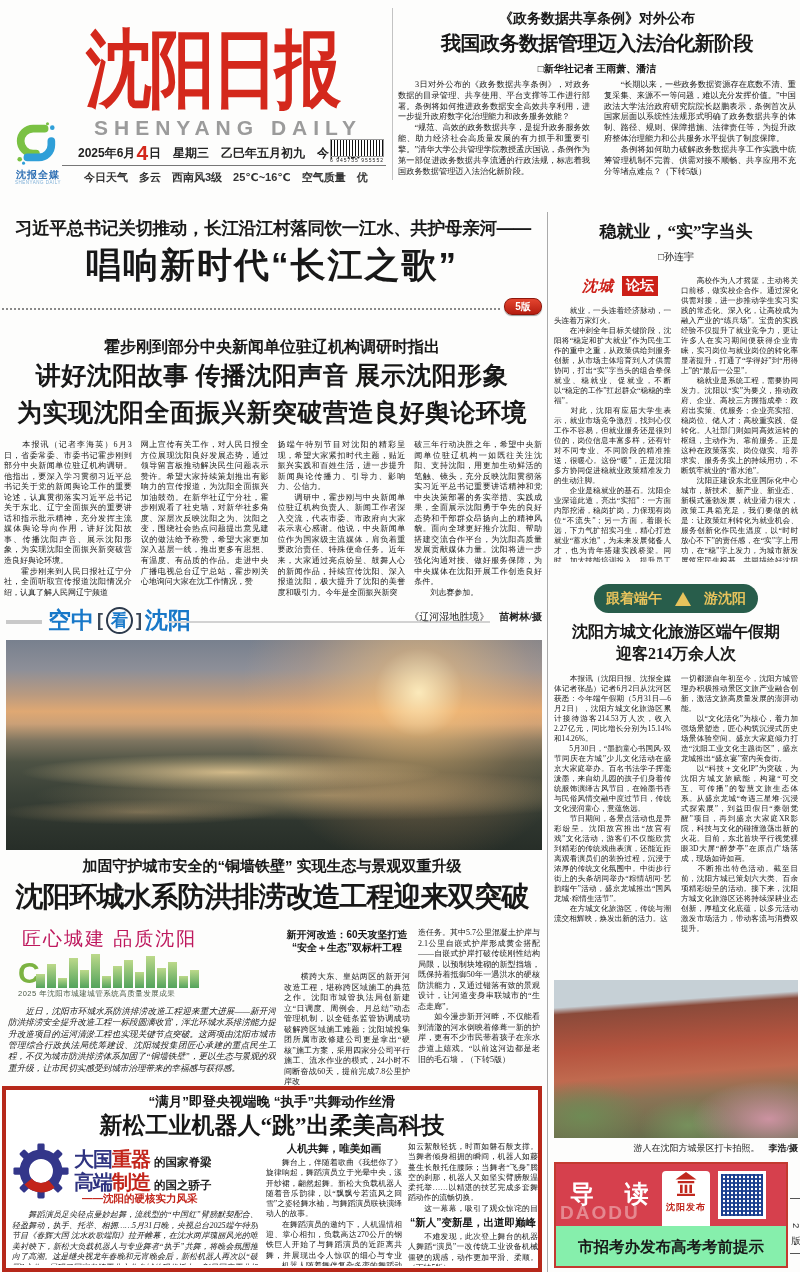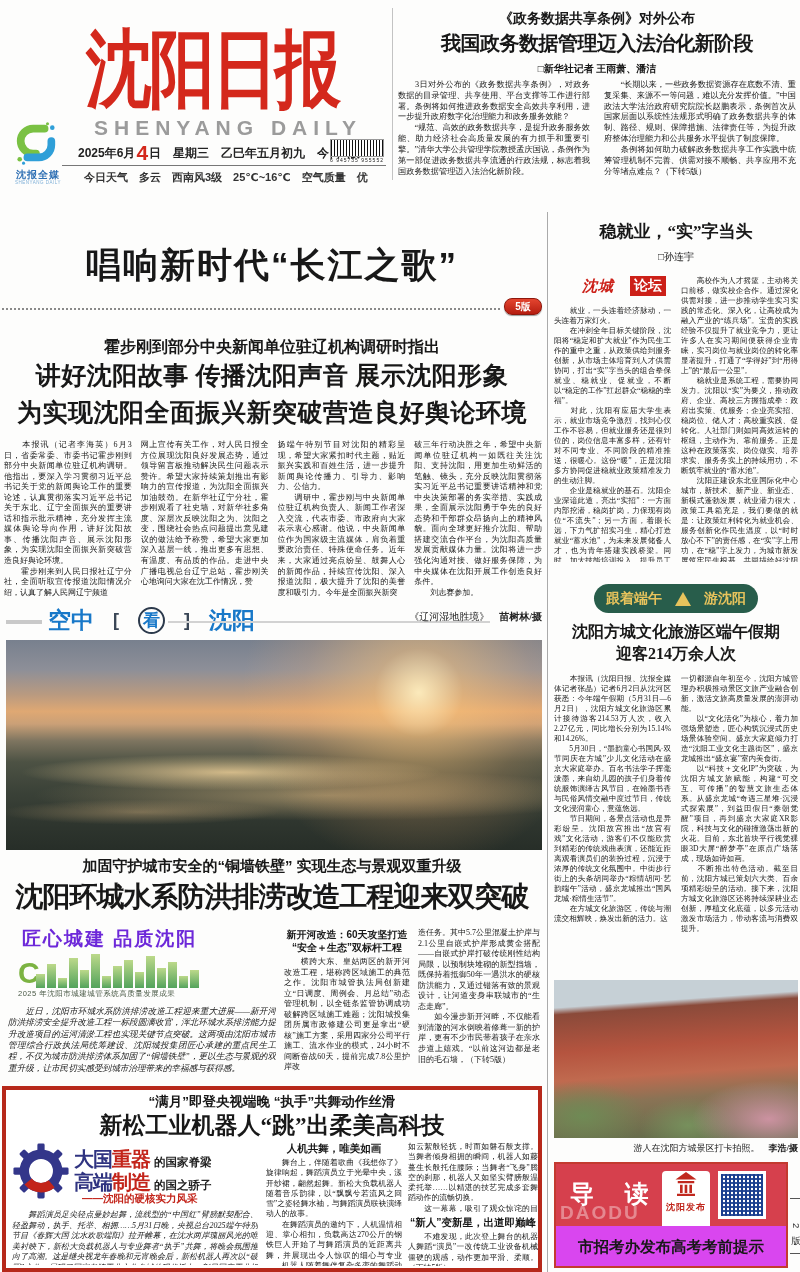--- a/index.html
+++ b/index.html
@@ -36,44 +36,44 @@
   .dotrule{left:2px;top:308px;width:498px;border-top:2px dotted #8a8a8a}
   .badge5{left:504px;top:298px;width:38px;height:17px;background:linear-gradient(180deg,#e4452f,#b51d10);border:1px solid #8e170c;border-radius:8px;color:#fff;font-size:10px;font-weight:bold;line-height:16px;text-align:center;box-shadow:0 1px 1px rgba(0,0,0,.4)}
   
   .huo-kicker{left:0;top:337px;width:544px;font-size:16px;font-weight:900}
   .huo-h1{left:0;top:359px;width:544px;font-size:25px;font-weight:900;letter-spacing:.5px}
   .huo-h2{left:0;top:396px;width:544px;font-size:25px;font-weight:900;letter-spacing:.5px}
   .huo-body{left:4px;top:440px;width:538px;height:157px;display:flex;gap:9px}
   .huo-col{flex:1;font-size:8px;height:157px}
   
   .aer-dash{left:6px;top:620px;width:36px;border-top:4px solid #c9c9c9}
-  .aer-label{left:48px;top:604px;height:32px;display:flex;align-items:center;gap:19px;font-size:23px;font-weight:900;color:#1878c8;font-family:"Liberation Sans",sans-serif}
+  .aer-label{left:48px;top:604px;height:32px;display:flex;align-items:center;gap:3px;font-size:23px;font-weight:900;color:#1878c8;font-family:"Liberation Sans",sans-serif}
   .kan-brk{color:#3a4656;font-size:18px;font-weight:bold}
   .kan-circle{display:inline-flex;width:27px;height:27px;border:2.5px solid #2c3a4c;border-radius:50%;align-items:center;justify-content:center;font-size:17px;color:#1878c8}
   .aer-line{left:168px;top:621px;width:322px;border-top:2px solid #d2d2d2}
   .aer-cap{left:360px;top:610px;width:182px;font-size:10px;text-align:right;color:#222}
   .aer-cap b{font-weight:bold}
   .photo-aerial{left:6px;top:640px;width:536px;height:210px;background:
     radial-gradient(circle at 77% 25%, rgba(255,238,190,.95), rgba(255,196,120,.5) 10%, rgba(255,180,110,.18) 26%, transparent 40%),
     radial-gradient(ellipse 300px 26px at 42% 63%, rgba(235,205,150,.85), transparent 70%),
     radial-gradient(ellipse 420px 36px at 60% 74%, rgba(205,175,125,.6), transparent 70%),
     radial-gradient(ellipse 200px 18px at 25% 82%, rgba(190,160,115,.5), transparent 70%),
     linear-gradient(180deg,#78808e 0%,#8d8f98 14%,#b99a80 26%,#dfa873 34%,#caa077 40%,#7e7560 48%,#4d5244 58%,#3b4238 72%,#2e352e 88%,#272e28 100%)}
   
   .wat-kicker{left:0;top:857px;width:544px;font-size:15px;font-weight:bold}
   .wat-head{left:0;top:878px;width:544px;font-size:28px;font-weight:900;letter-spacing:-1px}
   .wat-brand{left:8px;top:926px;width:268px;height:78px;overflow:hidden}
-  .wat-brand-title{font-size:19px;font-weight:700;color:#6d28d9;letter-spacing:2px;font-family:"Liberation Sans",sans-serif;padding-left:14px}
+  .wat-brand-title{font-size:19px;font-weight:400;color:#be185d;letter-spacing:2px;font-family:"Liberation Sans",sans-serif;padding-left:14px}
   .skyline{display:flex;align-items:flex-end;gap:2px;height:34px;margin:2px 0 1px 10px}
   .skyline i{display:block;width:9px;background:linear-gradient(180deg,#bcd98a,#53a35c)}
   .sky-c{font-size:30px;font-weight:900;color:#7cb342;line-height:30px;margin-right:-6px;font-family:"Liberation Sans",sans-serif}
   .wat-brand-cap{font-size:7.5px;color:#4a5a46;letter-spacing:.5px;padding-left:10px}
   .wat-intro{left:8px;top:1006px;width:268px;height:82px;font-style:italic;font-size:8.6px}
   .wat-mid{left:284px;top:928px;width:126px;height:160px}
-  .wat-sub{font-size:10px;font-weight:bold;text-align:center;line-height:1.3;white-space:pre-line;font-family:"Liberation Sans",sans-serif;margin-bottom:3px}
+  .wat-sub{font-size:10px;font-weight:bold;text-align:center;line-height:1.3;white-space:pre-line;font-family:"Liberation Sans",sans-serif;margin-bottom:18px}
   .wat-txt{font-size:8px;height:118px}
   .wat-right{left:418px;top:928px;width:122px;height:160px;font-size:8px}
   
   .robot{left:2px;top:1086px;width:540px;height:186px;border:4px solid #b6281a;background:#fff}
   .rob-kicker{left:0;top:3px;width:532px;font-size:13.5px;font-weight:bold}
   .rob-head{left:0;top:20px;width:532px;font-size:23px;font-weight:900}
   .rob-brand{left:6px;top:52px;width:246px;height:66px;overflow:hidden}
   .gear{position:absolute;left:0;top:0}
   .rob-lines{position:absolute;left:62px;top:4px;white-space:nowrap}
   .rob-big{font-size:20px;font-weight:900;color:#2f3380;font-family:"Liberation Sans",sans-serif;letter-spacing:-1px}
@@ -83,36 +83,36 @@
   .rob-intro{left:6px;top:120px;width:246px;height:55px;font-style:italic;font-size:8px}
   .rob-mid{left:260px;top:52px;width:136px;height:124px}
   .rob-sub{font-size:10.5px;font-weight:bold;text-align:center;font-family:"Liberation Sans",sans-serif;margin-bottom:2px}
   .rob-txt{font-size:7.8px}
   .rob-right{left:402px;top:52px;width:130px;height:124px}
   
   .vdiv{left:547px;top:212px;height:1060px;border-left:1px solid #aaa}
   .rail{left:554px;top:212px;width:244px;height:1060px}
   .forum-head{left:0;top:8px;width:244px;font-size:17px;font-weight:900}
   .forum-byline{left:0;top:38px;width:244px;font-size:10px}
-  .forum-badge{left:28px;top:64px;height:20px;display:flex;align-items:center;gap:16px}
+  .forum-badge{left:28px;top:64px;height:20px;display:flex;align-items:center;gap:8px}
   .fb-a{font-size:15px;font-weight:900;color:#cc2018;font-style:italic;letter-spacing:1px;font-family:"Liberation Sans",sans-serif}
   .fb-b{font-size:14px;font-weight:900;color:#fff;background:#cc2018;padding:1px 4px;font-family:"Liberation Sans",sans-serif}
   .rail-col{width:117px;font-size:7.6px}
   .fest-badge{left:40px;top:372px;width:164px;height:29px;background:#285d4b;border-radius:15px;display:flex;align-items:center;justify-content:space-between;padding:0 12px;color:#e7c35c;font-size:14px;font-weight:900;font-family:"Liberation Sans",sans-serif}
   .zongzi{width:0;height:0;border-left:8px solid transparent;border-right:8px solid transparent;border-bottom:14px solid #e7c35c;position:relative}
   .fc-h1{left:0;top:410px;width:244px;font-size:16px;font-weight:900}
   .fc-h2{left:0;top:432px;width:244px;font-size:16px;font-weight:900}
   .fc-cols{top:462px;height:302px}
   .photo-fc{left:0;top:768px;width:244px;height:158px;background:
     radial-gradient(ellipse 90px 50px at 12% 86%, rgba(110,140,85,.95), transparent 70%),
     radial-gradient(ellipse 110px 55px at 88% 88%, rgba(214,150,170,.9), transparent 70%),
     radial-gradient(ellipse 70px 40px at 55% 92%, rgba(120,150,95,.85), transparent 70%),
     linear-gradient(176deg,#c6d0d6 0%,#c6d0d6 16%,#8a4a3a 20%,#b5543f 42%,#c06a4f 58%,#8a7355 72%,#5d6b49 100%)}
   .fc-cap{left:0;top:930px;width:244px;font-size:9px;text-align:right;color:#222}
-  .daodu{left:0;top:950px;width:234px;height:106px;border:2px solid #c33a30;background:#d946ef}
+  .daodu{left:0;top:950px;width:234px;height:106px;border:2px solid #c33a30;background:#86efac}
   .daodu-red{position:absolute;left:0;top:0;width:100%;height:62px;background:#d6404d;overflow:hidden}
   .dd-label{position:absolute;left:14px;top:14px;font-size:24px;font-weight:900;color:#fff;letter-spacing:12px;font-family:"Liberation Sans",sans-serif}
   .dd-en{position:absolute;left:4px;top:38px;font-size:19px;font-weight:900;color:rgba(255,255,255,.38);letter-spacing:2px;font-family:"Liberation Sans",sans-serif}
   .dd-logo{position:absolute;left:106px;top:7px;width:48px;height:60px;background:#fff;border-radius:4px;text-align:center;overflow:hidden}
   .dd-logo-name{font-size:9px;font-weight:900;color:#c0281e;letter-spacing:1px;font-family:"Liberation Sans",sans-serif}
   .dd-qr{position:absolute;left:162px;top:7px;width:48px;height:48px;background:#fff;padding:3px}
   .dd-qr i{display:block;width:100%;height:100%;background:
      repeating-linear-gradient(0deg,rgba(26,63,143,.9) 0 2px,transparent 2px 4px),
      repeating-linear-gradient(90deg,#1a3f8f 0 2px,#fff 2px 4px)}
   .dd-teaser{position:absolute;left:0;top:62px;width:100%;height:42px;line-height:42px;text-align:center;font-size:15.5px;font-weight:900}
@@ -150,20 +150,21 @@
     <div class="abs gov-kicker ctr sans">《政务数据共享条例》对外公布</div>
     <div class="abs gov-head ctr">我国政务数据管理迈入法治化新阶段</div>
     <div class="abs gov-byline ctr">□新华社记者 王雨萧、潘洁</div>
     <div class="abs gov-col jtxt" style="left:0">　　3日对外公布的《政务数据共享条例》，对政务数据的目录管理、共享使用、平台支撑等工作进行部署。条例将如何推进政务数据安全高效共享利用，进一步提升政府数字化治理能力和政务服务效能？
 　　“规范、高效的政务数据共享，是提升政务服务效能、助力经济社会高质量发展的有力抓手和重要引擎。”清华大学公共管理学院教授孟庆国说，条例作为第一部促进政务数据共享流通的行政法规，标志着我国政务数据管理迈入法治化新阶段。</div>
     <div class="abs gov-col jtxt" style="left:206px">　　“长期以来，一些政务数据资源存在底数不清、重复采集、来源不一等问题，难以充分发挥价值。”中国政法大学法治政府研究院院长赵鹏表示，条例首次从国家层面以系统性法规形式明确了政务数据共享的体制、路径、规则、保障措施、法律责任等，为提升政府整体治理能力和公共服务水平提供了制度保障。
 　　条例将如何助力破解政务数据共享工作实践中统筹管理机制不完善、供需对接不顺畅、共享应用不充分等堵点难点？（下转5版）</div>
   </div>
 
 
+  <div class="abs lead-kicker ctr sans">习近平总书记关切推动，长江沿江村落同饮一江水、共护母亲河——</div>
   <div class="abs lead-head ctr sans">唱响新时代“长江之歌”</div>
   <div class="abs dotrule"></div>
   <div class="abs badge5 sans">5版</div>
 
   <div class="abs huo-kicker ctr sans">霍步刚到部分中央新闻单位驻辽机构调研时指出</div>
   <div class="abs huo-h1 ctr">讲好沈阳故事  传播沈阳声音  展示沈阳形象</div>
   <div class="abs huo-h2 ctr">为实现沈阳全面振兴新突破营造良好舆论环境</div>
   <div class="abs huo-body">
     <div class="huo-col jtxt">　　本报讯（记者李海英）6月3日，省委常委、市委书记霍步刚到部分中央新闻单位驻辽机构调研。他指出，要深入学习贯彻习近平总书记关于党的新闻舆论工作的重要论述，认真贯彻落实习近平总书记关于东北、辽宁全面振兴的重要讲话和指示批示精神，充分发挥主流媒体舆论导向作用，讲好沈阳故事、传播沈阳声音、展示沈阳形象，为实现沈阳全面振兴新突破营造良好舆论环境。
 　　霍步刚来到人民日报社辽宁分社，全面听取宣传报道沈阳情况介绍，认真了解人民网辽宁频道</div>

